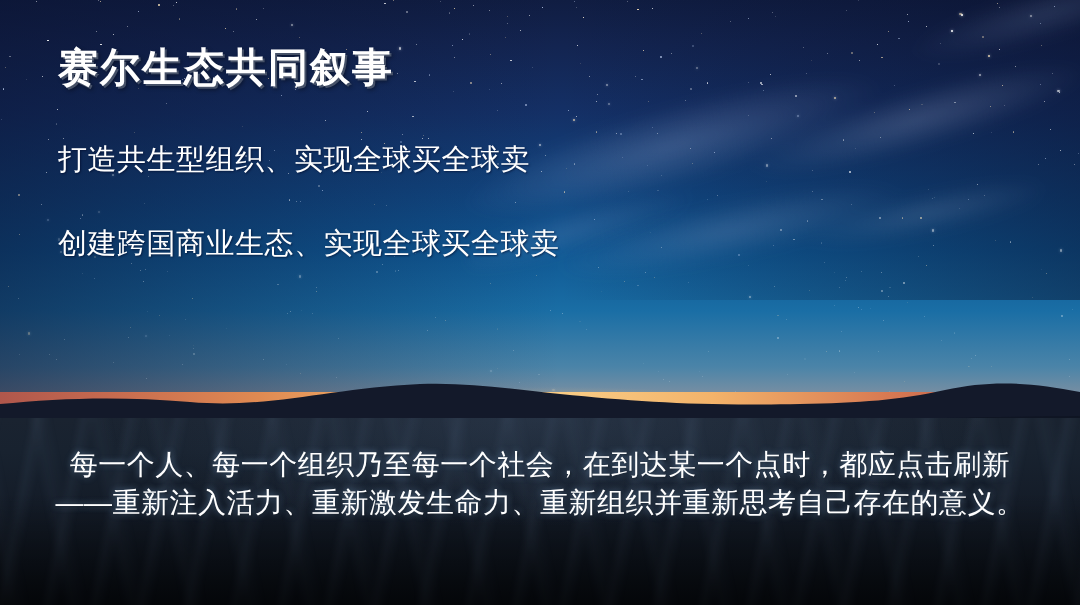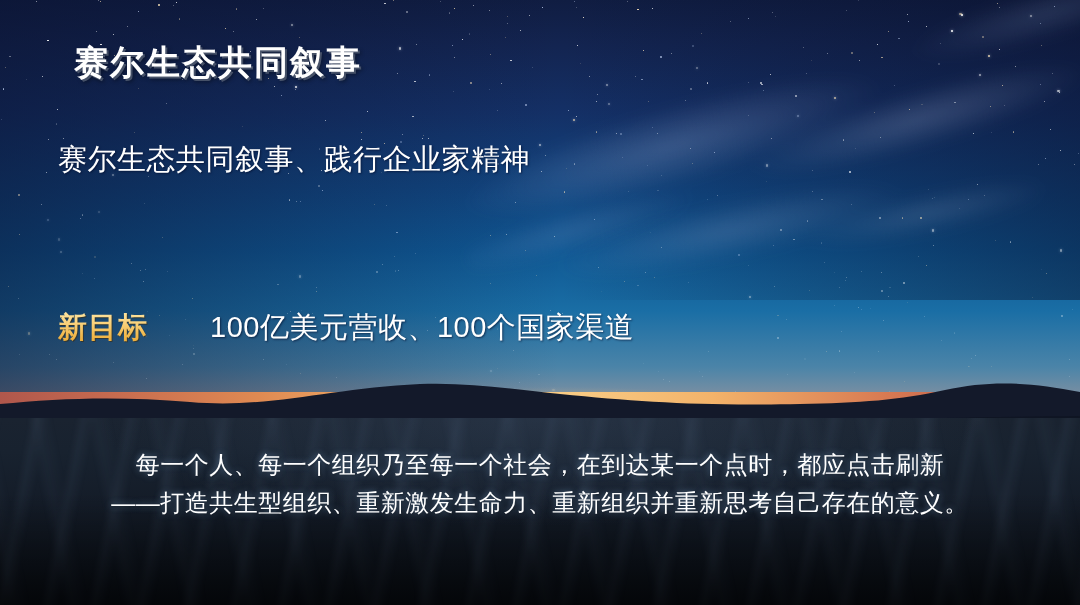--- a/index.html
+++ b/index.html
@@ -164,23 +164,23 @@
     position: absolute;
     left: 0; top: 0; width: 100%; height: 100%;
     background: radial-gradient(ellipse 620px 150px at 50% 0%, rgba(90,115,150,0.20), rgba(0,0,0,0) 72%),
                 linear-gradient(to bottom, rgba(0,0,0,0) 40%, rgba(0,0,0,0.55) 100%);
     pointer-events: none;
   }
 
   
   .title {
     position: absolute;
-    left: 74px;
+    left: 58px;
     top: 40px;
-    font-size: 34px;
+    font-size: 40px;
     font-weight: bold;
     color: #ffffff;
     letter-spacing: 2px;
     text-shadow: 2px 2px 0 rgba(90,100,120,0.75), 3px 3px 4px rgba(0,0,0,0.45);
     white-space: nowrap;
   }
 
   .rows {
     position: absolute;
     left: 58px;
@@ -214,21 +214,21 @@
     white-space: nowrap;
   }
 
   .quote {
     position: absolute;
     left: 0;
     top: 446px;
     width: 1080px;
     text-align: center;
     color: #ffffff;
-    font-size: 24px;
+    font-size: 28px;
     line-height: 38px;
     letter-spacing: 0.5px;
     text-shadow: 0 0 6px rgba(150,200,255,0.55), 1px 1px 3px rgba(0,0,0,0.8);
   }
   .quote-line { display: block; white-space: nowrap; }
 </style>
 </head>
 <body>
 
 <div id="slide">
@@ -669,31 +669,28 @@
   <div class="ground">
     <div class="ground-streaks"></div>
     <div class="ground-vignette"></div>
   </div>
 
   <div class="title">赛尔生态共同叙事</div>
 
   <div class="rows">
 
     <div class="row">
-      <div class="row-text">赛尔生态共同叙事、践行企业家精神</div>
+      <div class="row-text">打造共生型组织、实现全球买全球卖</div>
     </div>
 
     <div class="row">
+      <div class="row-text">创建跨国商业生态、实现全球买全球卖</div>
     </div>
 
-    <div class="row">
-      <div class="row-label">新目标</div>
-      <div class="row-text">100亿美元营收、100个国家渠道</div>
-    </div>
 
   </div>
 
   <div class="quote">
     <span class="quote-line">每一个人、每一个组织乃至每一个社会，在到达某一个点时，都应点击刷新</span>
-    <span class="quote-line">——打造共生型组织、重新激发生命力、重新组织并重新思考自己存在的意义。</span>
+    <span class="quote-line">——重新注入活力、重新激发生命力、重新组织并重新思考自己存在的意义。</span>
   </div>
 
 </div>
 
 </body></html>

